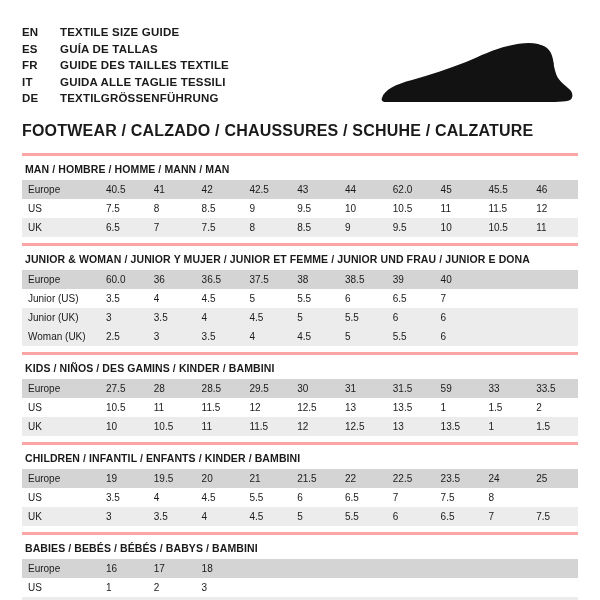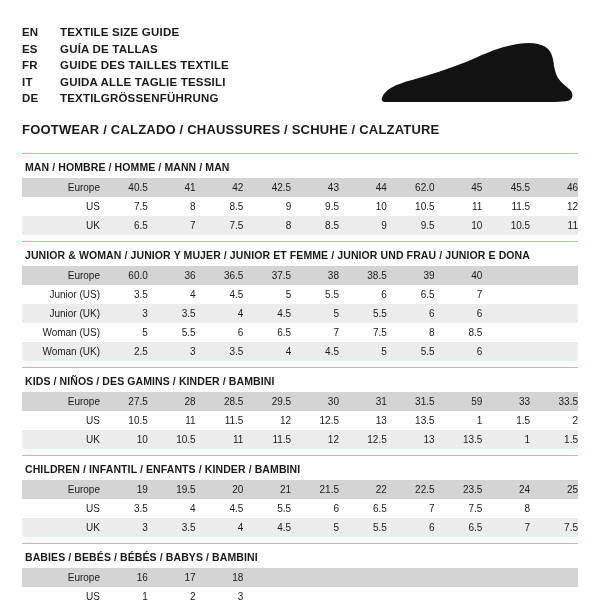--- a/index.html
+++ b/index.html
@@ -39,42 +39,41 @@
     color: #1a1a1a;
   }
   .shoe-wrap {
     position: absolute;
     top: 14px;
     right: 4px;
     width: 200px;
     height: 78px;
   }
   .footwear-title {
-    font-size: 13px;
+    font-size: 16px;
     font-weight: bold;
     letter-spacing: 0.2px;
     margin-top: 13px;
   }
 
   
   .block { margin-top: 0; }
   .block-title {
     font-size: 10.5px;
     font-weight: bold;
     letter-spacing: 0.1px;
     padding: 7px 3px 5px 3px;
-    border-top: 1px solid #fca5a5;
+    border-top: 3px solid #fca5a5;
   }
   .block:first-of-type .block-title { border-top: none; }
 
   table.sizes {
     border-collapse: collapse;
     width: 100%;
     table-layout: fixed;
-    text-align: right;
   }
   table.sizes td {
     font-size: 10px;
     padding: 3.5px 0 3.5px 6px;
     line-height: 12px;
     color: #1a1a1a;
     white-space: nowrap;
   }
   table.sizes tr.shaded td { background: #d4d4d4; }
   table.sizes tr.alt td { background: #ececec; }
@@ -211,33 +210,20 @@
           <td>3.5</td>
           <td>4</td>
           <td>4.5</td>
           <td>5</td>
           <td>5.5</td>
           <td>6</td>
           <td>6</td>
           <td></td>
           <td></td>
         </tr>
-        <tr class="plain">
-          <td class="rowlabel">Woman (US)</td>
-          <td>5</td>
-          <td>5.5</td>
-          <td>6</td>
-          <td>6.5</td>
-          <td>7</td>
-          <td>7.5</td>
-          <td>8</td>
-          <td>8.5</td>
-          <td></td>
-          <td></td>
-        </tr>
         <tr class="alt">
           <td class="rowlabel">Woman (UK)</td>
           <td>2.5</td>
           <td>3</td>
           <td>3.5</td>
           <td>4</td>
           <td>4.5</td>
           <td>5</td>
           <td>5.5</td>
           <td>6</td>

